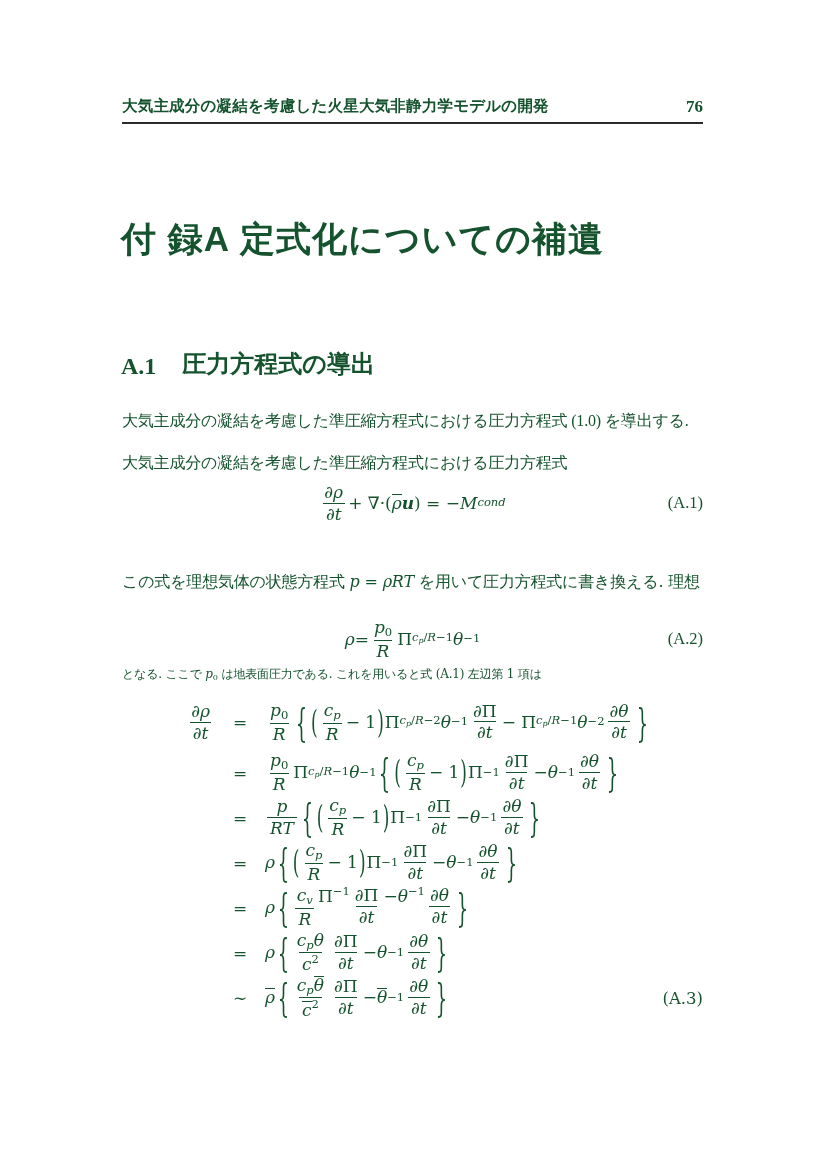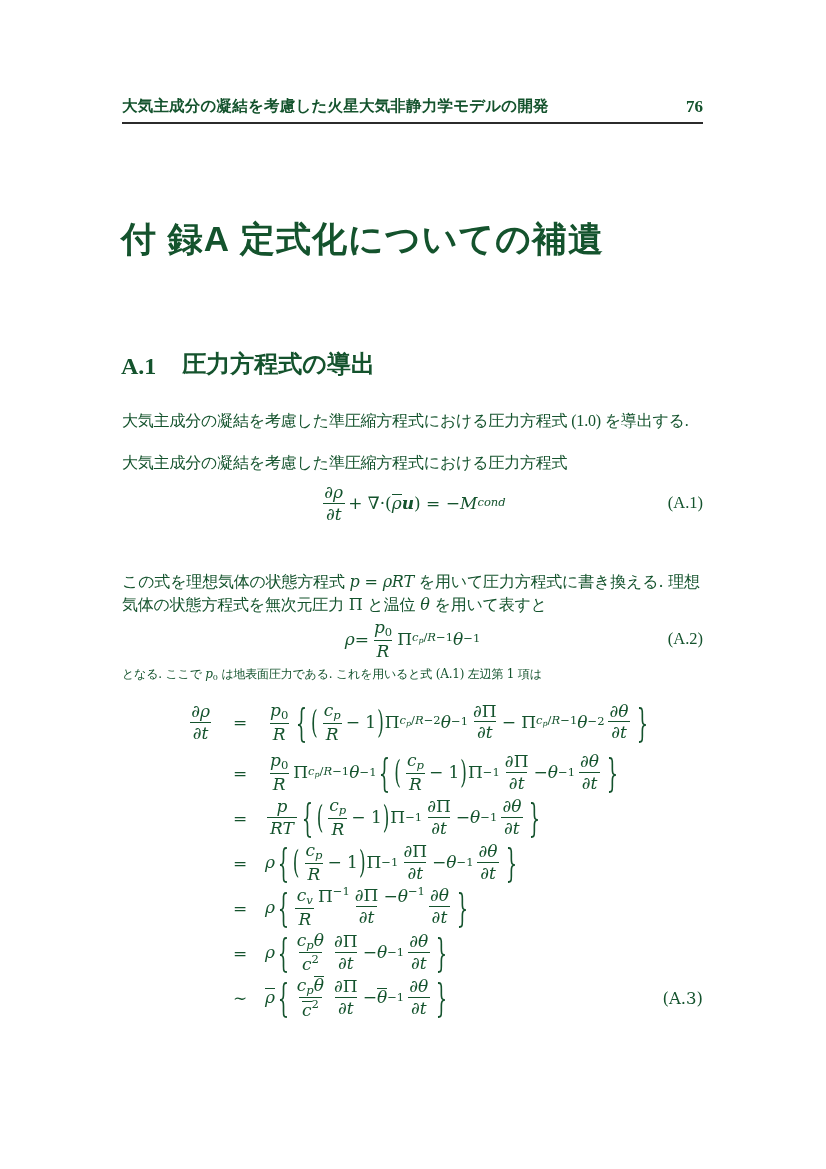--- a/index.html
+++ b/index.html
@@ -112,21 +112,20 @@
         <span class="mbar"><span class="mi">ρ</span></span>
         <span class="mvec"><span class="mi">u</span></span>
         <span class="mr">) = −</span>
         <span class="mi">M</span>
         <span class="msub"><span class="mi">cond</span></span>
       </span>
     <span class="eq-tag">(A.1)</span>
   </div>
 
   <div class="para m" style="top:570px;font-size:16px"><span class="mr">この式を理想気体の状態方程式 </span><span class="mi">p</span><span class="mr"> = </span><span class="mi">ρRT</span><span class="mr"> を用いて圧力方程式に書き換える. 理想</span></div>
-  <div class="para m" style="top:593px;font-size:16px"><span class="mr">気体の状態方程式を無次元圧力 Π と温位 </span><span class="mi">θ</span><span class="mr"> を用いて表すと</span></div>
 
   <div class="display-eq" style="top:616px;height:46px">
     <span class="m" style="display:inline-flex;align-items:center;height:46px">
         <span class="mi">ρ</span>
         <span class="mr"> = </span>
         <span class="frac">
           <span class="fnum"><span class="mi">p</span><span class="msub"><span class="mr">0</span></span></span>
           <span class="fden"><span class="mi">R</span></span>
         </span>
         <span class="mr">Π</span>

